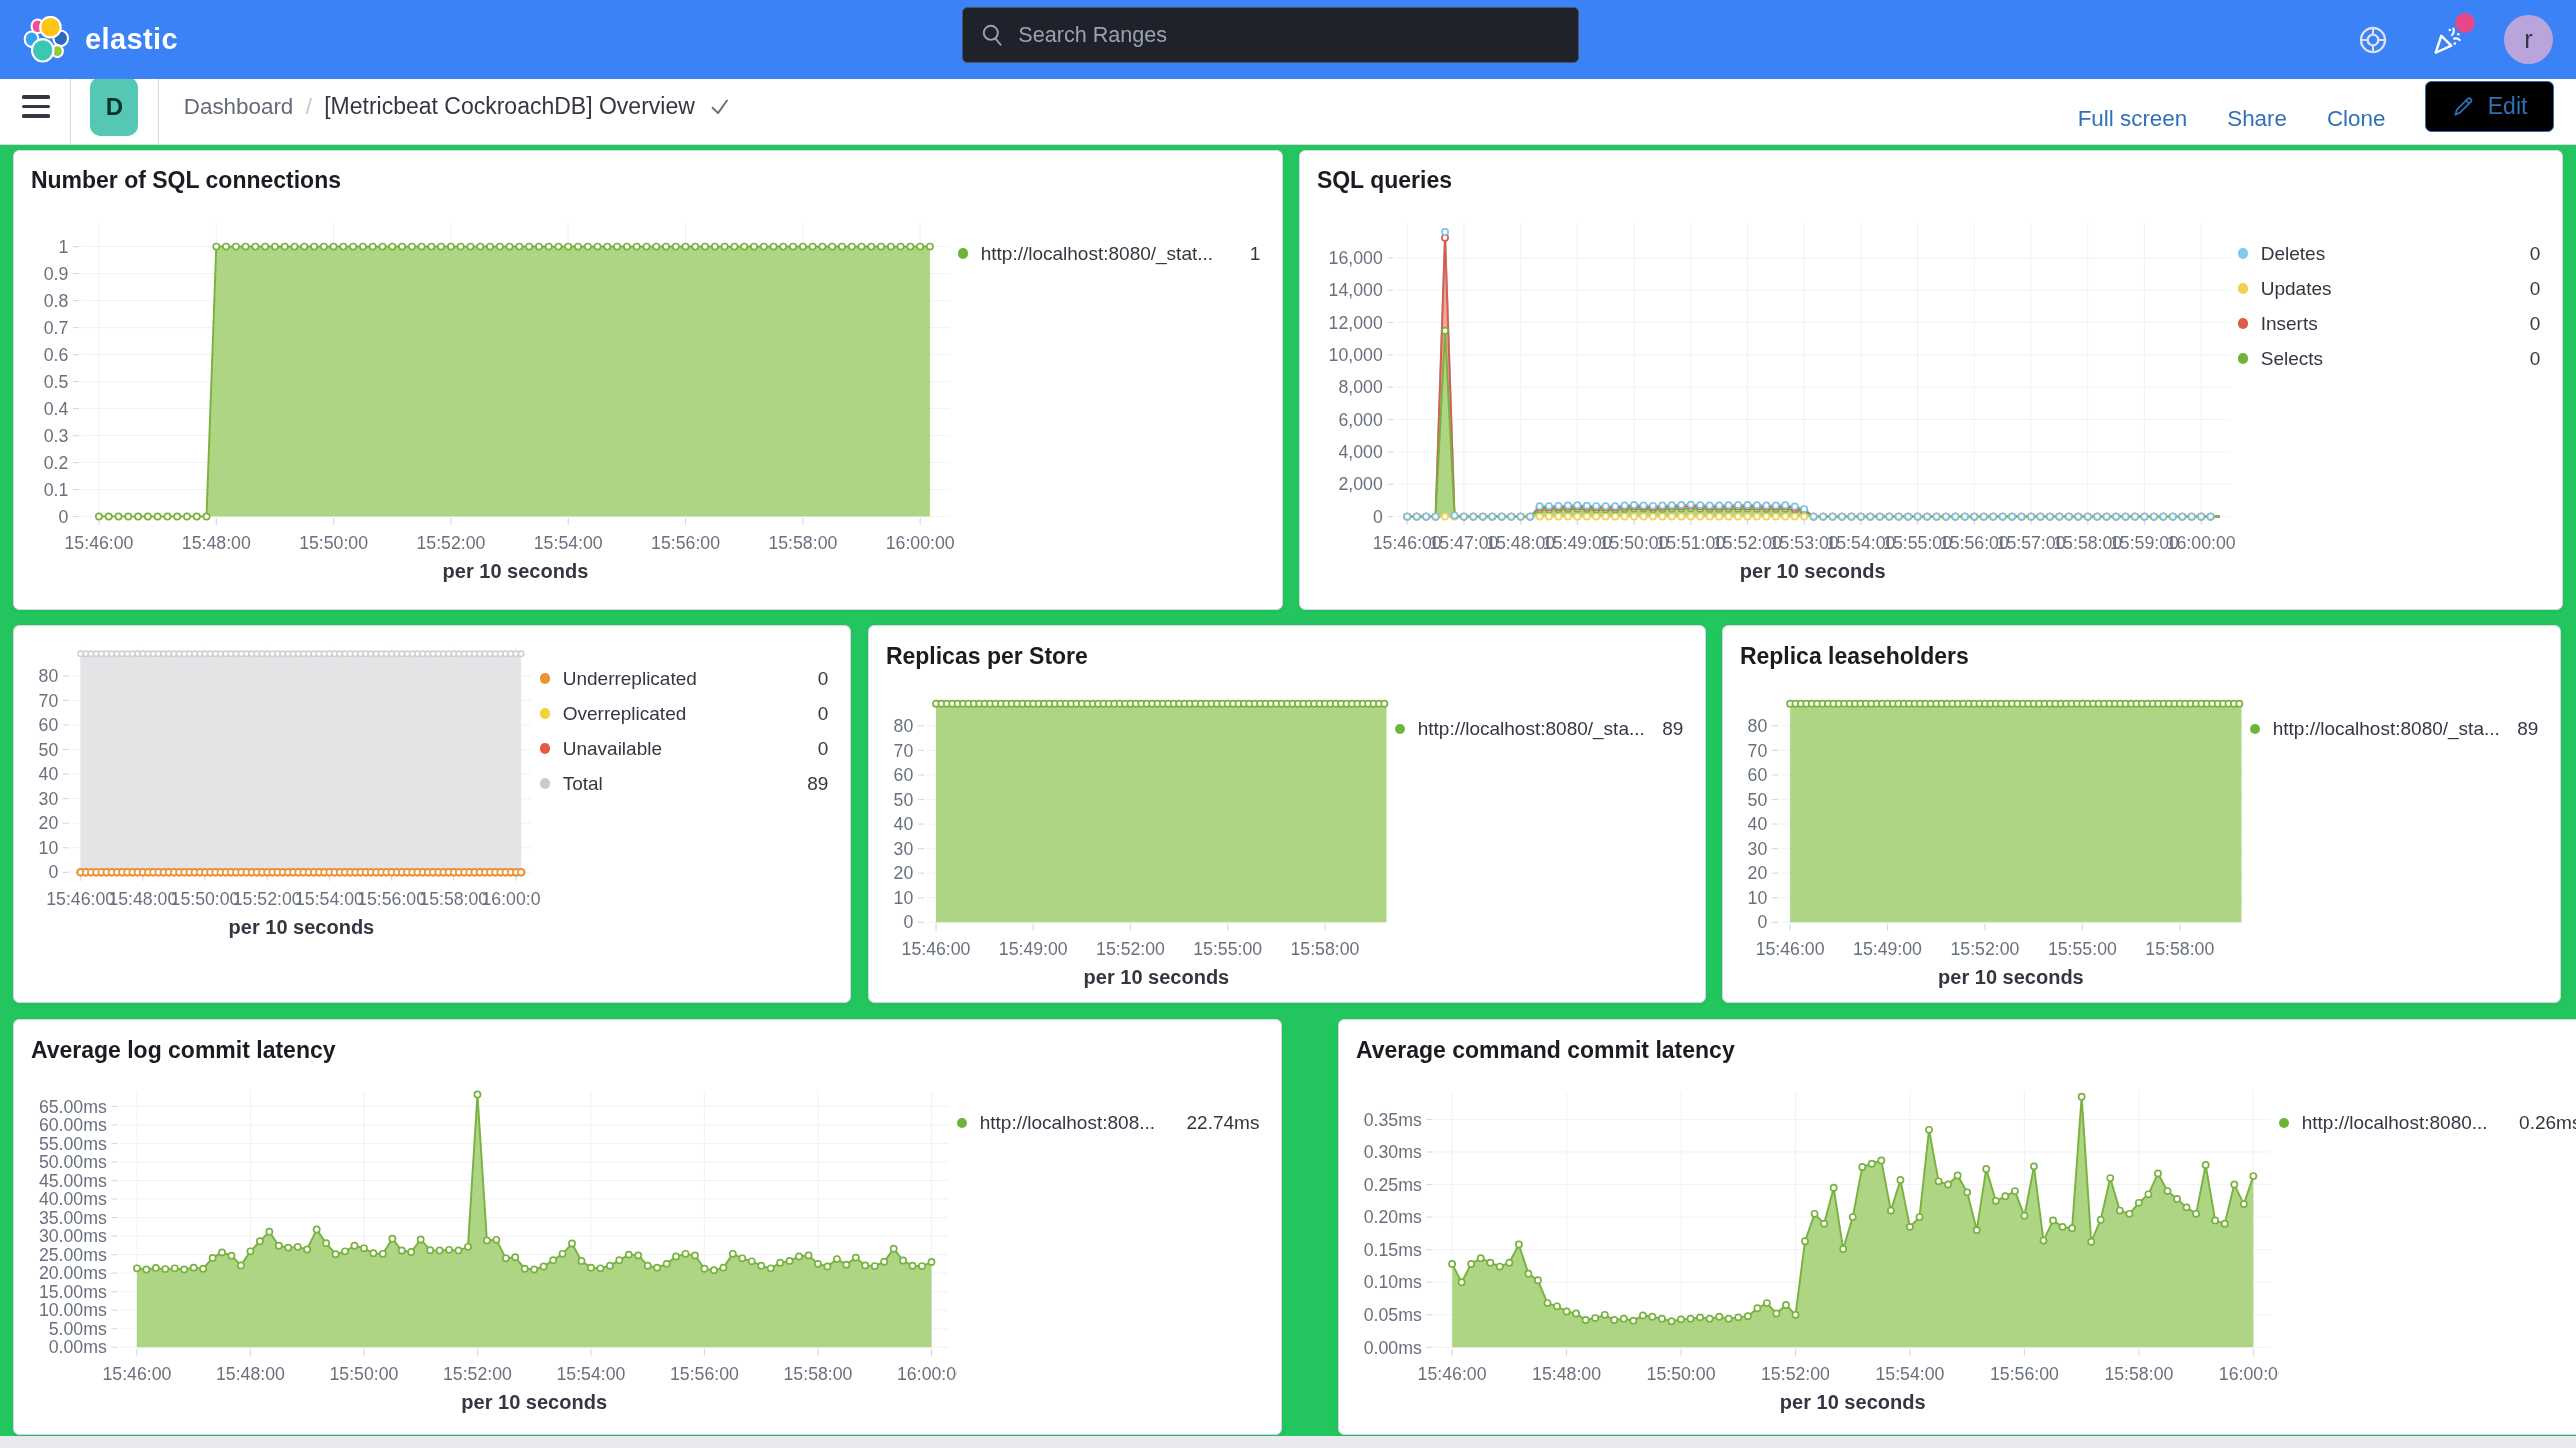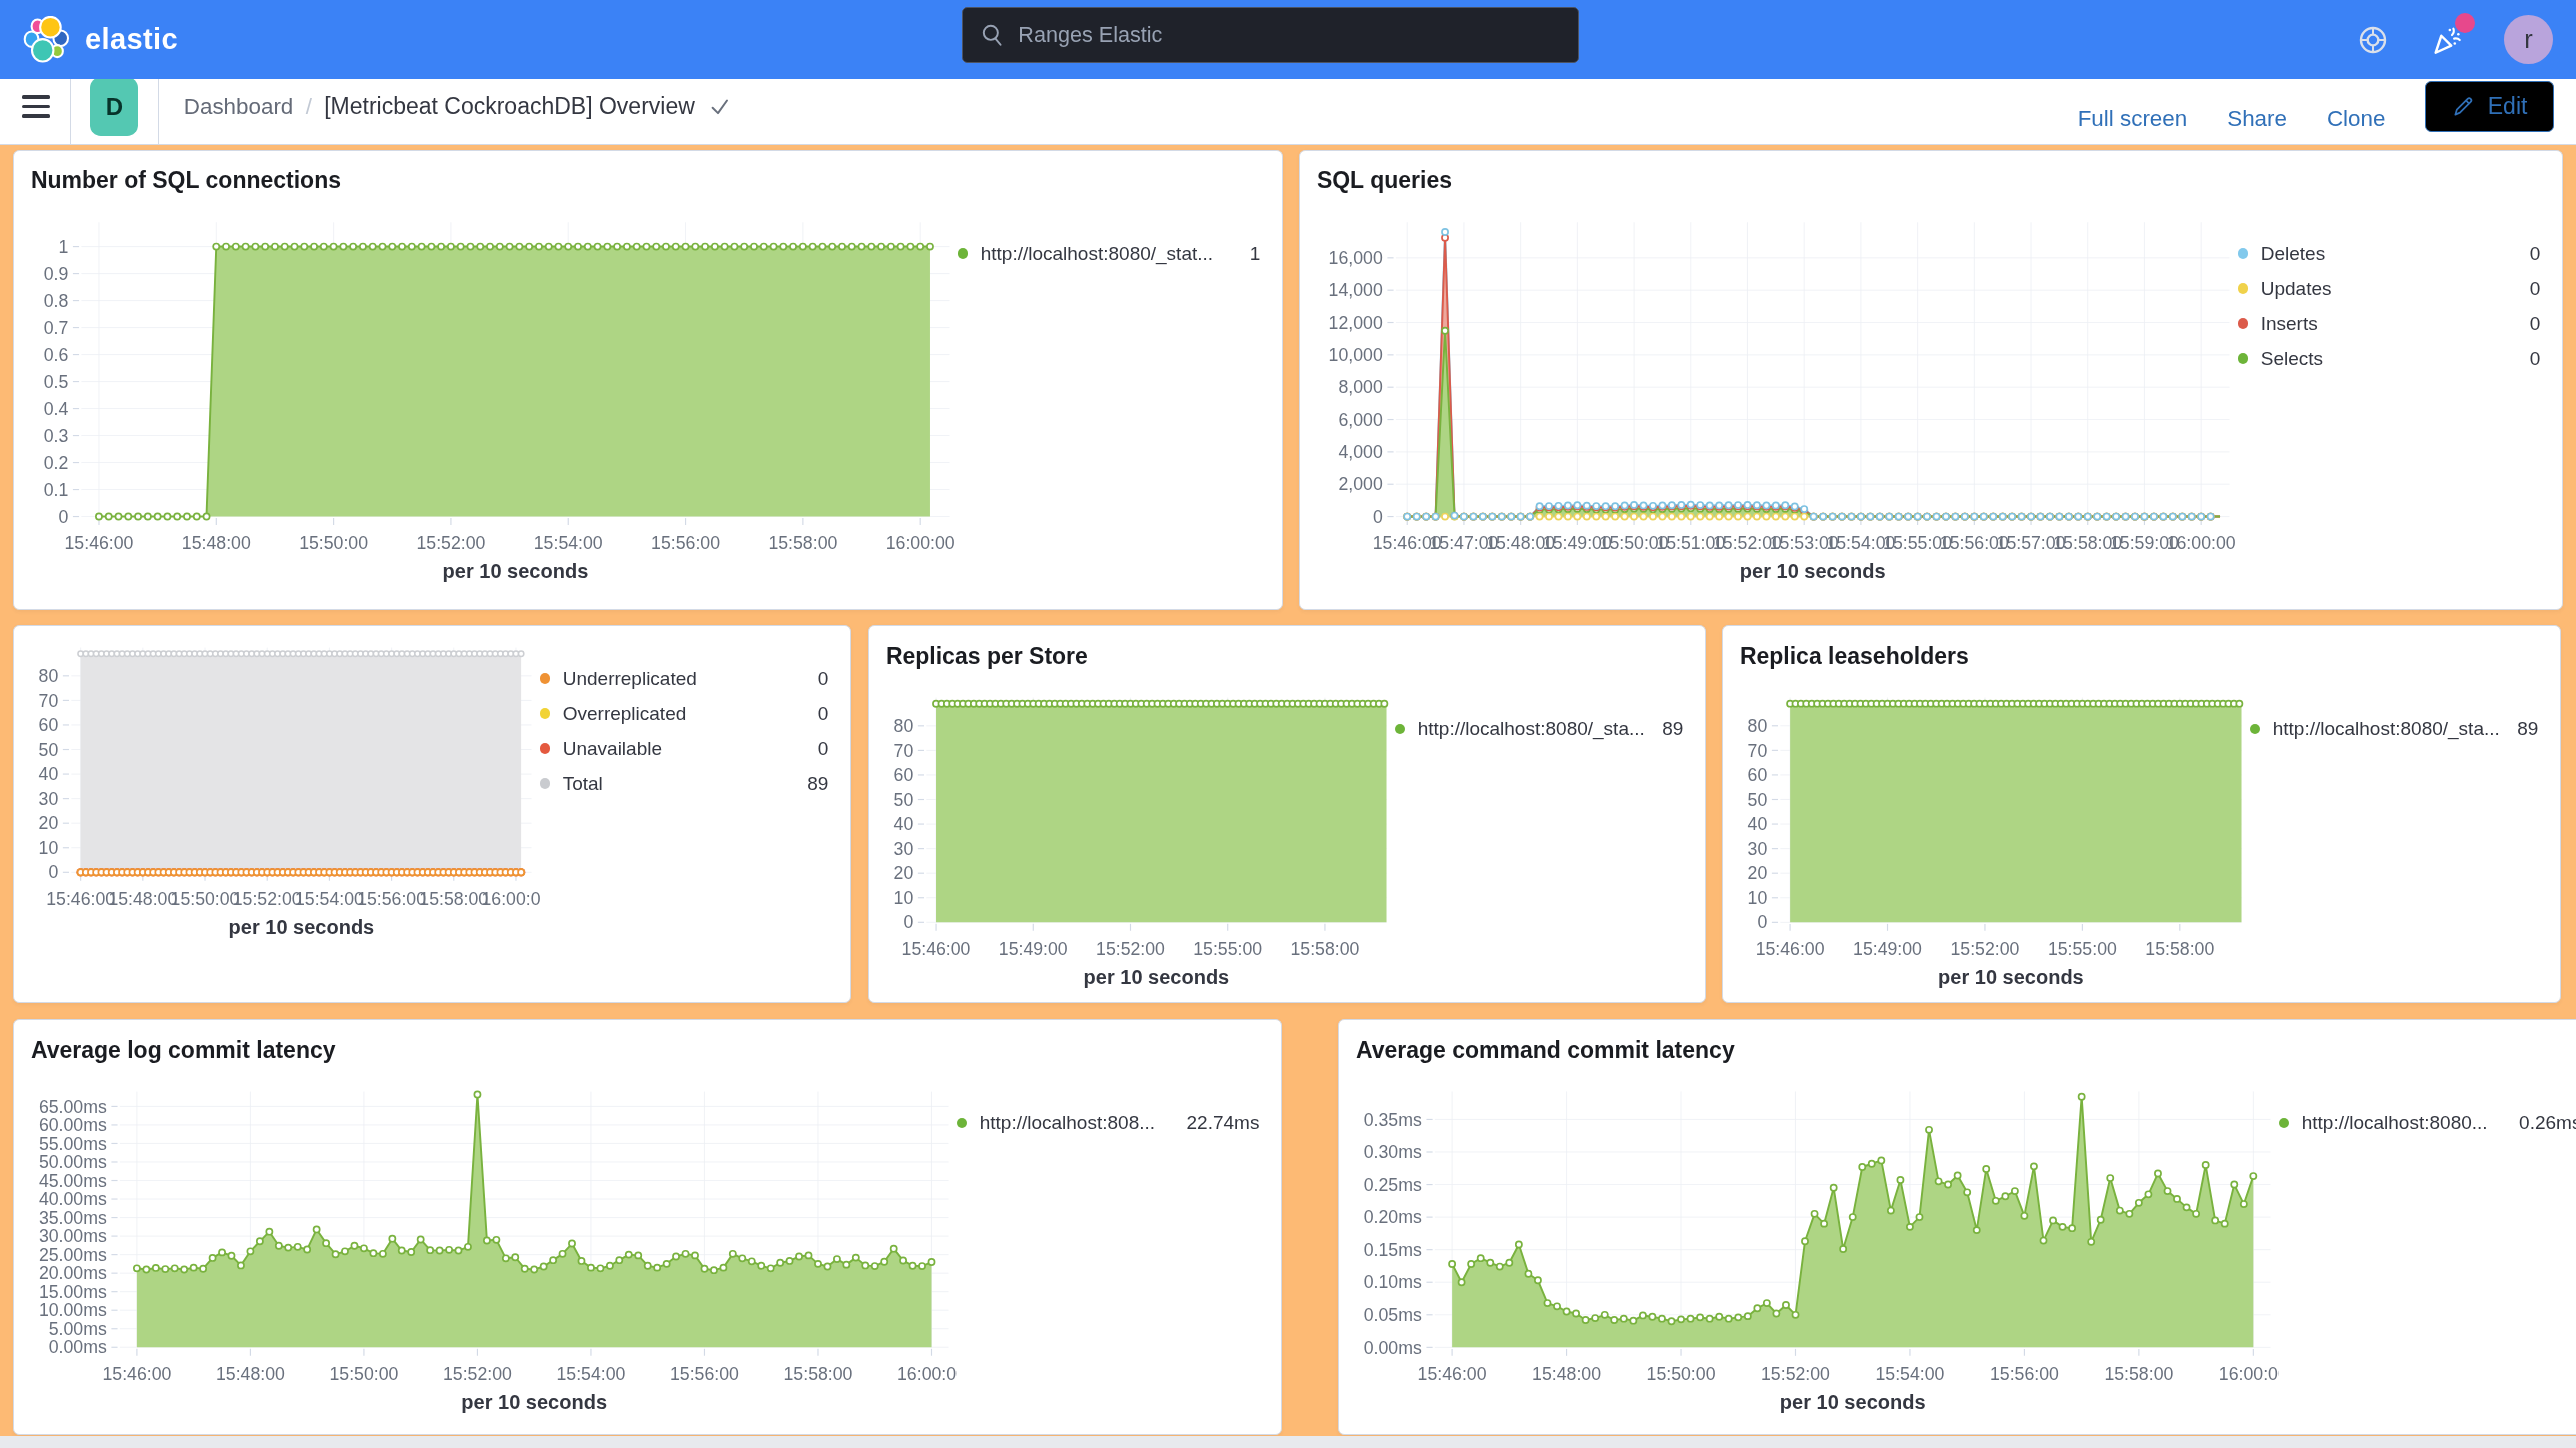--- a/index.html
+++ b/index.html
@@ -25,21 +25,21 @@
   .crumbs { display:flex; align-items:center; margin-left:4.6px; }
   .crumb-root { color:#646a77; font-size:22.4px; }
   .crumb-sep { color:#c2c9d4; font-size:22.4px; margin:0 12.3px; }
   .crumb-title { color:#343741; font-size:23px; font-weight:500; }
   .chk { margin-left:14px; }
   .tbar-right { margin-left:auto; display:flex; align-items:flex-end; gap:40px; }
   .tlink { color:#3070b8; font-size:22.4px; cursor:pointer; }
   .edit-btn { display:flex; align-items:center; gap:12.3px; border:0.8px solid #3070b8; color:#3070b8; border-radius:6.2px; height:51px; padding:0 26px; font-size:23px; cursor:pointer; background:#000000; }
 
   
-  .board { position:absolute; top:145px; left:0; width:2576px; height:1303px; background:#fdba74; }
+  .board { position:absolute; top:145px; left:0; width:2576px; height:1303px; background:#22c55e; }
   .panel { position:absolute; background:#ffffff; border:0.8px solid #d3dae6; border-radius:6.2px; box-shadow:0 1.5px 3.9px rgba(52,55,65,.05); padding:15.4px 15.4px; }
   #p1 { left:13px;  top:4.6px;    width:1270px; height:460px; }
   #p2 { left:1299px;top:4.6px;    width:1264px; height:460px; }
   #p3 { left:13px;  top:480px;  width:838px; height:378px; }
   #p4 { left:868px;top:480px;  width:838px; height:378px; }
   #p5 { left:1722px;top:480px;  width:839px; height:378px; }
   #p6 { left:13px;  top:874px; width:1269px; height:416px; }
   #p7 { left:1338px;top:874px; width:1266px; height:416px; }
   .panel-title { font-size:23px; font-weight:700; color:#1a1c21; margin:1.5px 0 21.6px 1.5px; }
   .chart-body { display:flex; }
@@ -75,21 +75,21 @@
       <ellipse cx="23" cy="40" rx="12.5" ry="13" fill="#3ec6b4" stroke="#ffffff" stroke-width="2.4"></ellipse>
     </svg>
     <span class="brand-name">elastic</span>
   </div>
 
   <div class="searchbox">
     <svg width="26" height="26" viewBox="0 0 24 24">
       <circle cx="10" cy="10" r="6.5" fill="none" stroke="#98a2b3" stroke-width="1.8"></circle>
       <path d="M14.5 15.5 L19 21" fill="none" stroke="#98a2b3" stroke-width="1.8" stroke-linecap="round"></path>
     </svg>
-    <span class="ph">Ranges Elastic</span>
+    <span class="ph">Search Ranges</span>
   </div>
 
   <div class="hdr-right">
     <div class="icon-btn">
       <svg width="32" height="32" viewBox="0 0 24 24">
         <circle cx="12" cy="12" r="9" fill="none" stroke="#dbe0ea" stroke-width="1.8"></circle>
         <circle cx="12" cy="12" r="4" fill="none" stroke="#dbe0ea" stroke-width="1.8"></circle>
         <path d="M12 3v5M12 16v5M3 12h5M16 12h5" stroke="#dbe0ea" stroke-width="1.5"></path>
       </svg>
     </div>

